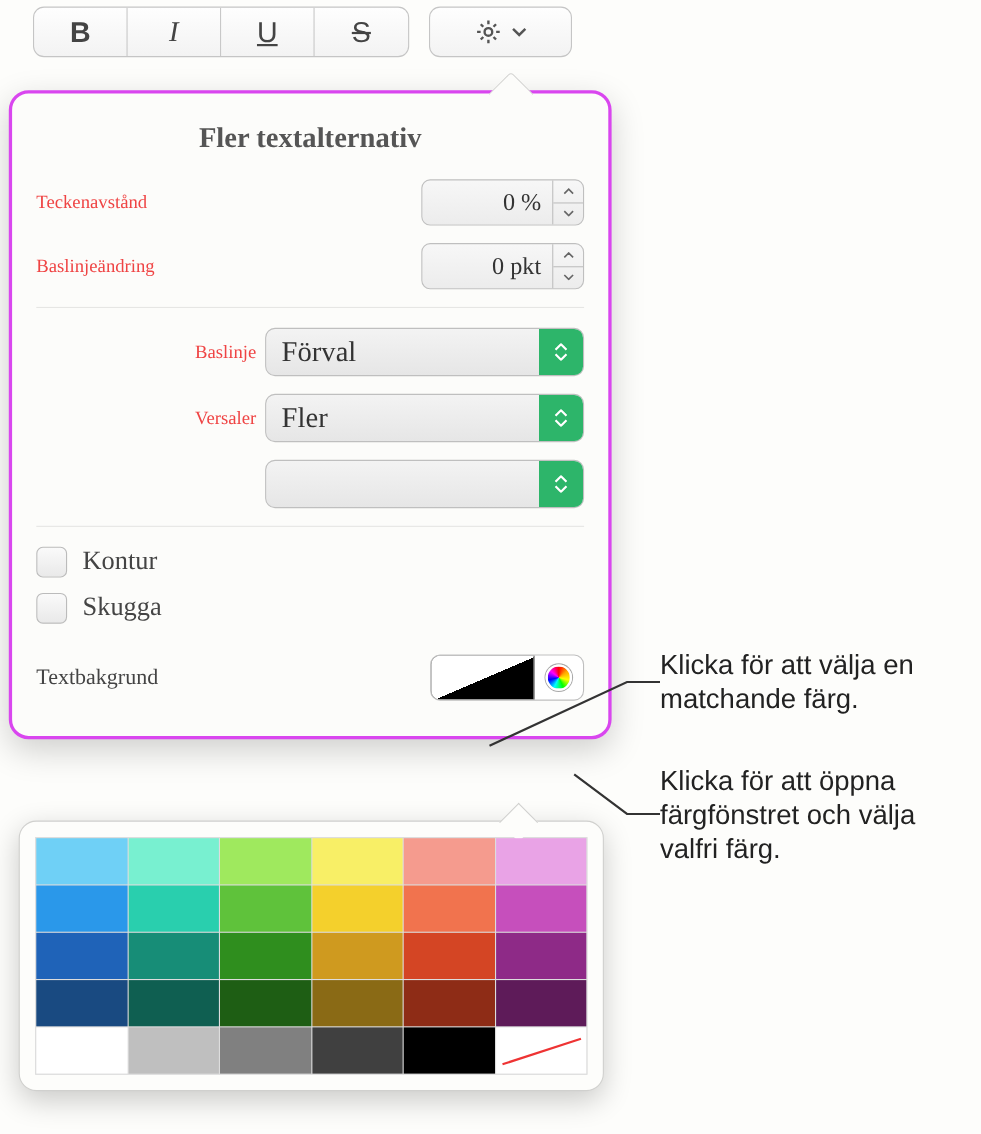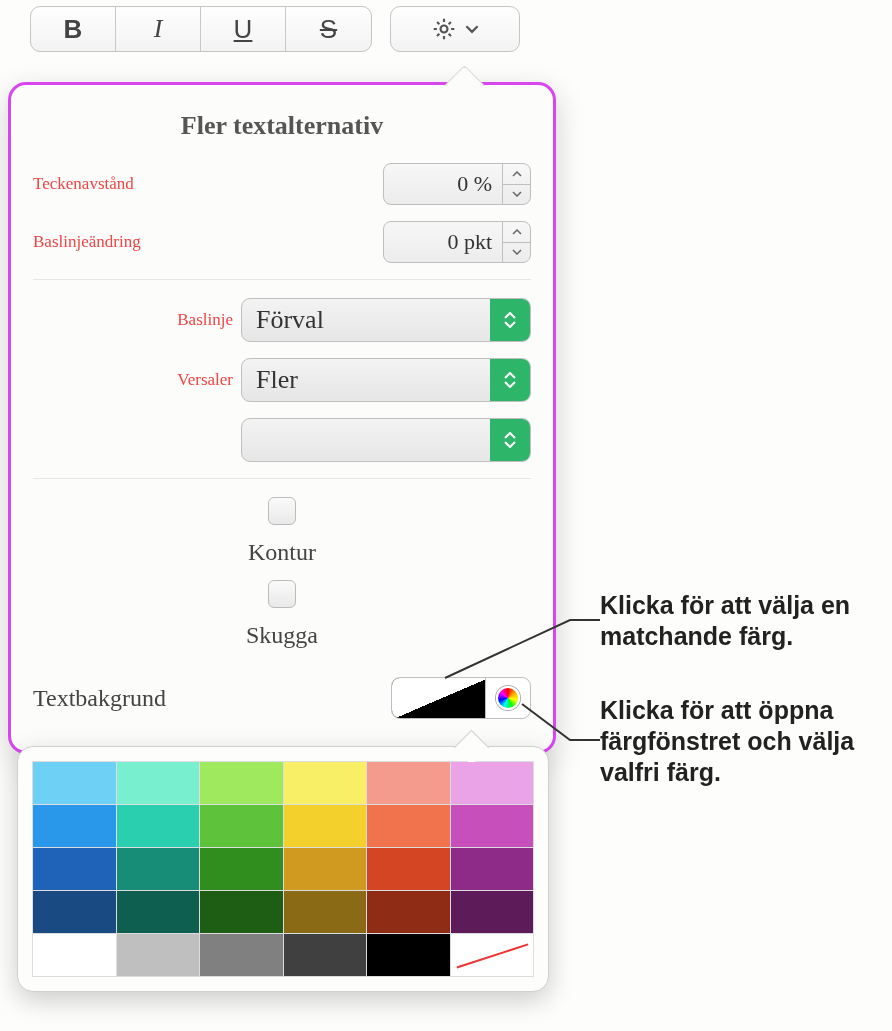--- a/index.html
+++ b/index.html
@@ -131,31 +131,31 @@
   .select-cap {
     width: 40px; height: 100%;
     margin-left: auto;
     background: #2db56a;
     border-top-right-radius:8px;
     border-bottom-right-radius:8px;
     display:flex; flex-direction:column; align-items:center; justify-content:center;
     gap:2px;
   }
 
-  .checkbox-row { display:flex; align-items:center; gap:14px; margin-bottom:14px;flex-direction:column; }
+  .checkbox-row { display:flex; gap:14px; margin-bottom:14px; }
   .checkbox {
     width:28px; height:28px;
     border:1px solid #bbb;
     border-radius:6px;
     background:linear-gradient(#fafafa,#e9e9e9);
   }
   .cb-label { font-size: 24px; color:#444; }
 
   .textbg-row { display:flex; align-items:center; margin-top:28px; }
-  .textbg-label { font-size: 24px; color:#444; }
+  .textbg-label { font-size: 20px; color:#444; }
   .colorwell-group {
     margin-left:auto;
     display:flex;
     border:1px solid #bfbfbf;
     border-radius:9px;
     height:42px;
     overflow:hidden;
     background:#fff;
   }
   .colorwell {
@@ -224,21 +224,21 @@
   }
 
   
   .callouts {
     position: absolute;
     left: 600px; top: 590px;
     font-size: 25px;
     color: #222;
     line-height: 1.25;
   }
-  .callout { margin-bottom: 42px; max-width: 280px; font-weight: bold; }
+  .callout { margin-bottom: 42px; max-width: 280px; }
 
   
   .lines {
     position:absolute; left:0; top:0;
     pointer-events:none;
   }
 </style>
 </head>
 <body>
 

